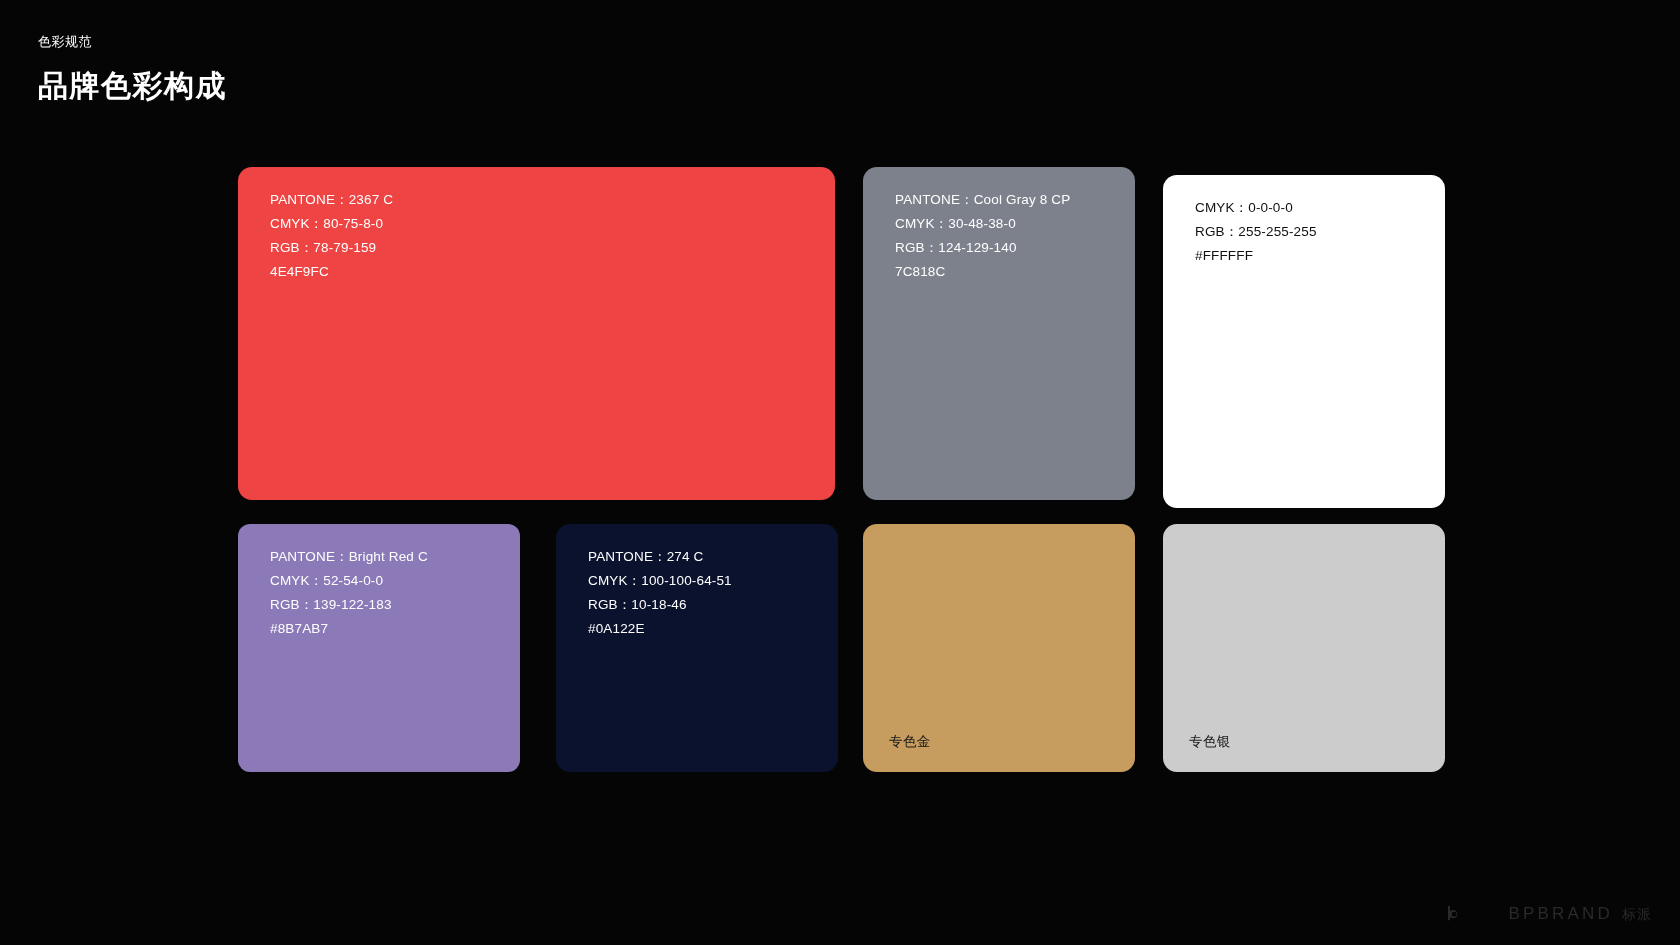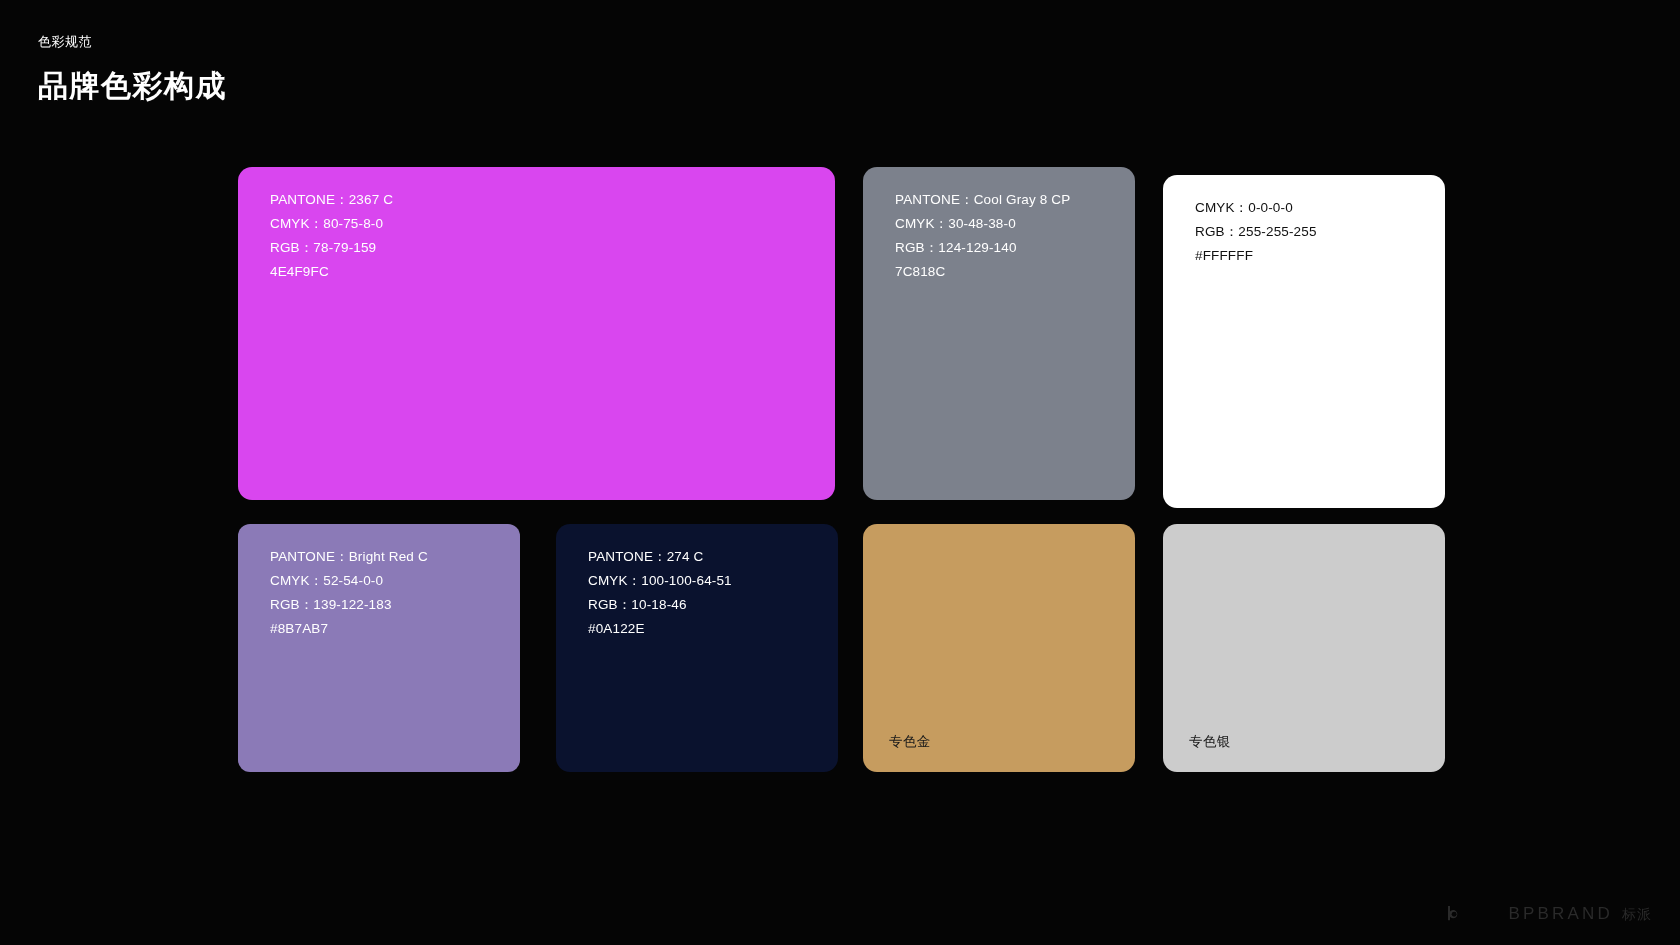--- a/index.html
+++ b/index.html
@@ -148,21 +148,21 @@
 
   <div class="header">
     <div class="eyebrow">色彩规范</div>
     <div class="headline">品牌色彩构成</div>
   </div>
 
   <div class="palette">
 
     <div class="row row-top">
 
-      <div class="swatch s1" style="background: #d946ef; color: rgb(255, 255, 255);">
+      <div class="swatch s1" style="background: #ef4444; color: rgb(255, 255, 255);">
         <div class="swatch-info">
           <div class="info-line">PANTONE：2367 C</div>
           <div class="info-line">CMYK：80-75-8-0</div>
           <div class="info-line">RGB：78-79-159</div>
           <div class="info-line">4E4F9FC</div>
         </div>
       </div>
 
       <div class="swatch s2" style="background: rgb(124, 129, 140); color: rgb(255, 255, 255);">
         <div class="swatch-info">

